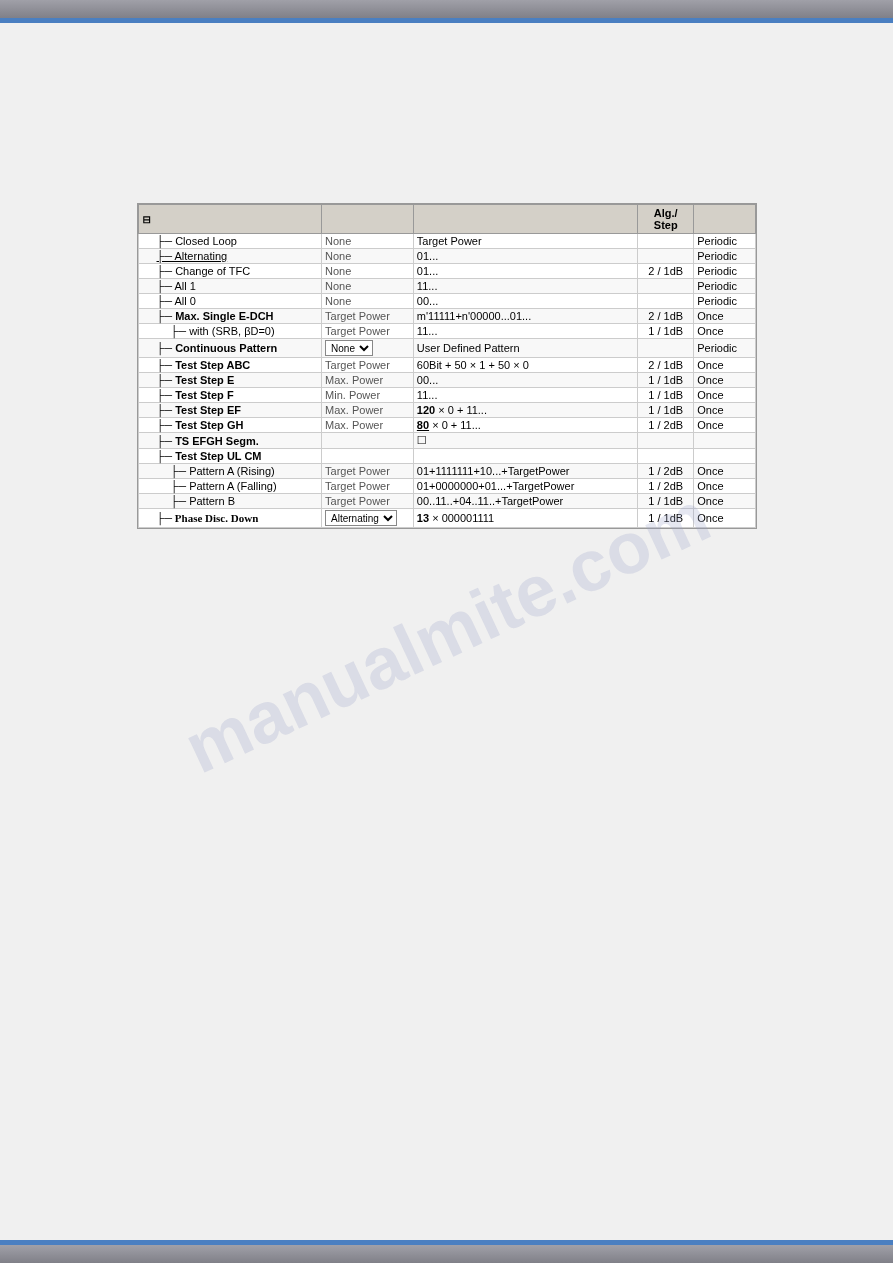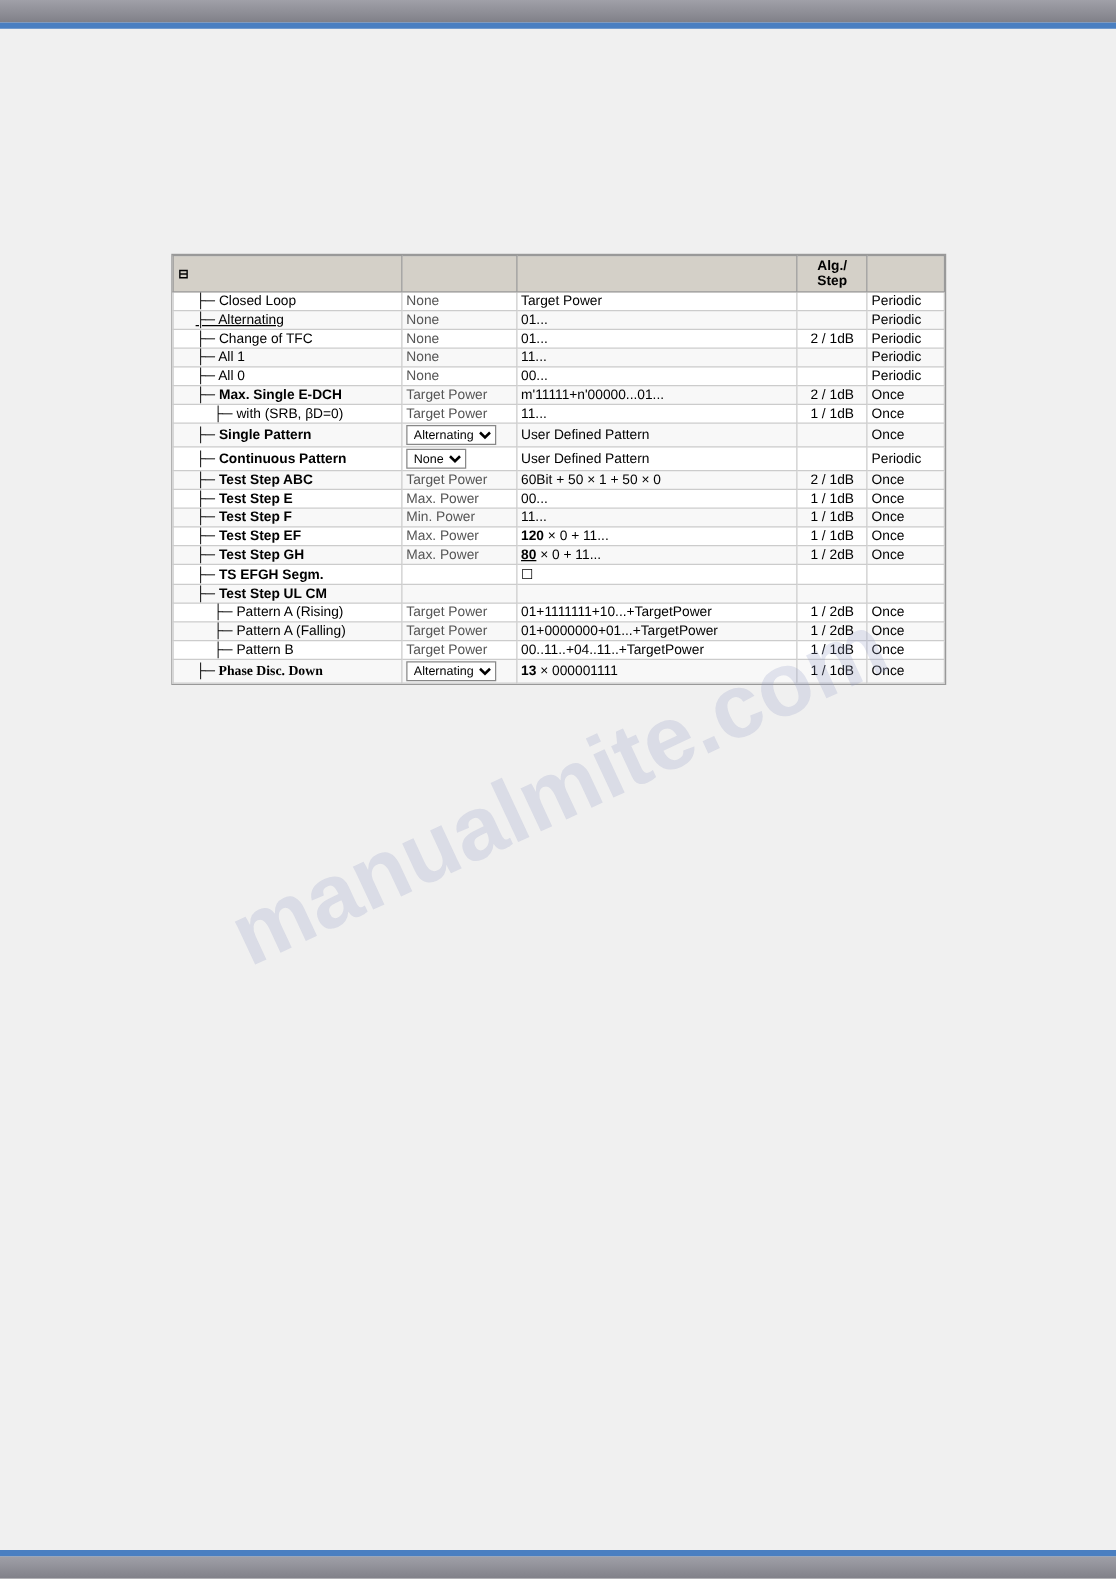--- a/index.html
+++ b/index.html
@@ -184,27 +184,20 @@
             <td>Once</td>
           </tr>
           <tr>
             <td style="padding-left: 32px;"><span>├─ with (SRB, βD=0)</span></td>
             <td style="color: rgb(85, 85, 85);">Target Power</td>
             <td>11...</td>
             <td style="text-align: center;">1 / 1dB</td>
             <td>Once</td>
           </tr>
           <tr>
-            <td style="padding-left: 18px;"><span style="font-weight: bold;">├─ Single Pattern</span></td>
-            <td><select class="inline-select"><option>Alternating</option></select></td>
-            <td>User Defined Pattern</td>
-            <td style="text-align: center;"></td>
-            <td>Once</td>
-          </tr>
-          <tr>
             <td style="padding-left: 18px;"><span style="font-weight: bold;">├─ Continuous Pattern</span></td>
             <td><select class="inline-select"><option>None</option></select></td>
             <td>User Defined Pattern</td>
             <td style="text-align: center;"></td>
             <td>Periodic</td>
           </tr>
           <tr>
             <td style="padding-left: 18px;"><span style="font-weight: bold;">├─ Test Step ABC</span></td>
             <td style="color: rgb(85, 85, 85);">Target Power</td>
             <td>60Bit + 50 × 1 + 50 × 0</td>

